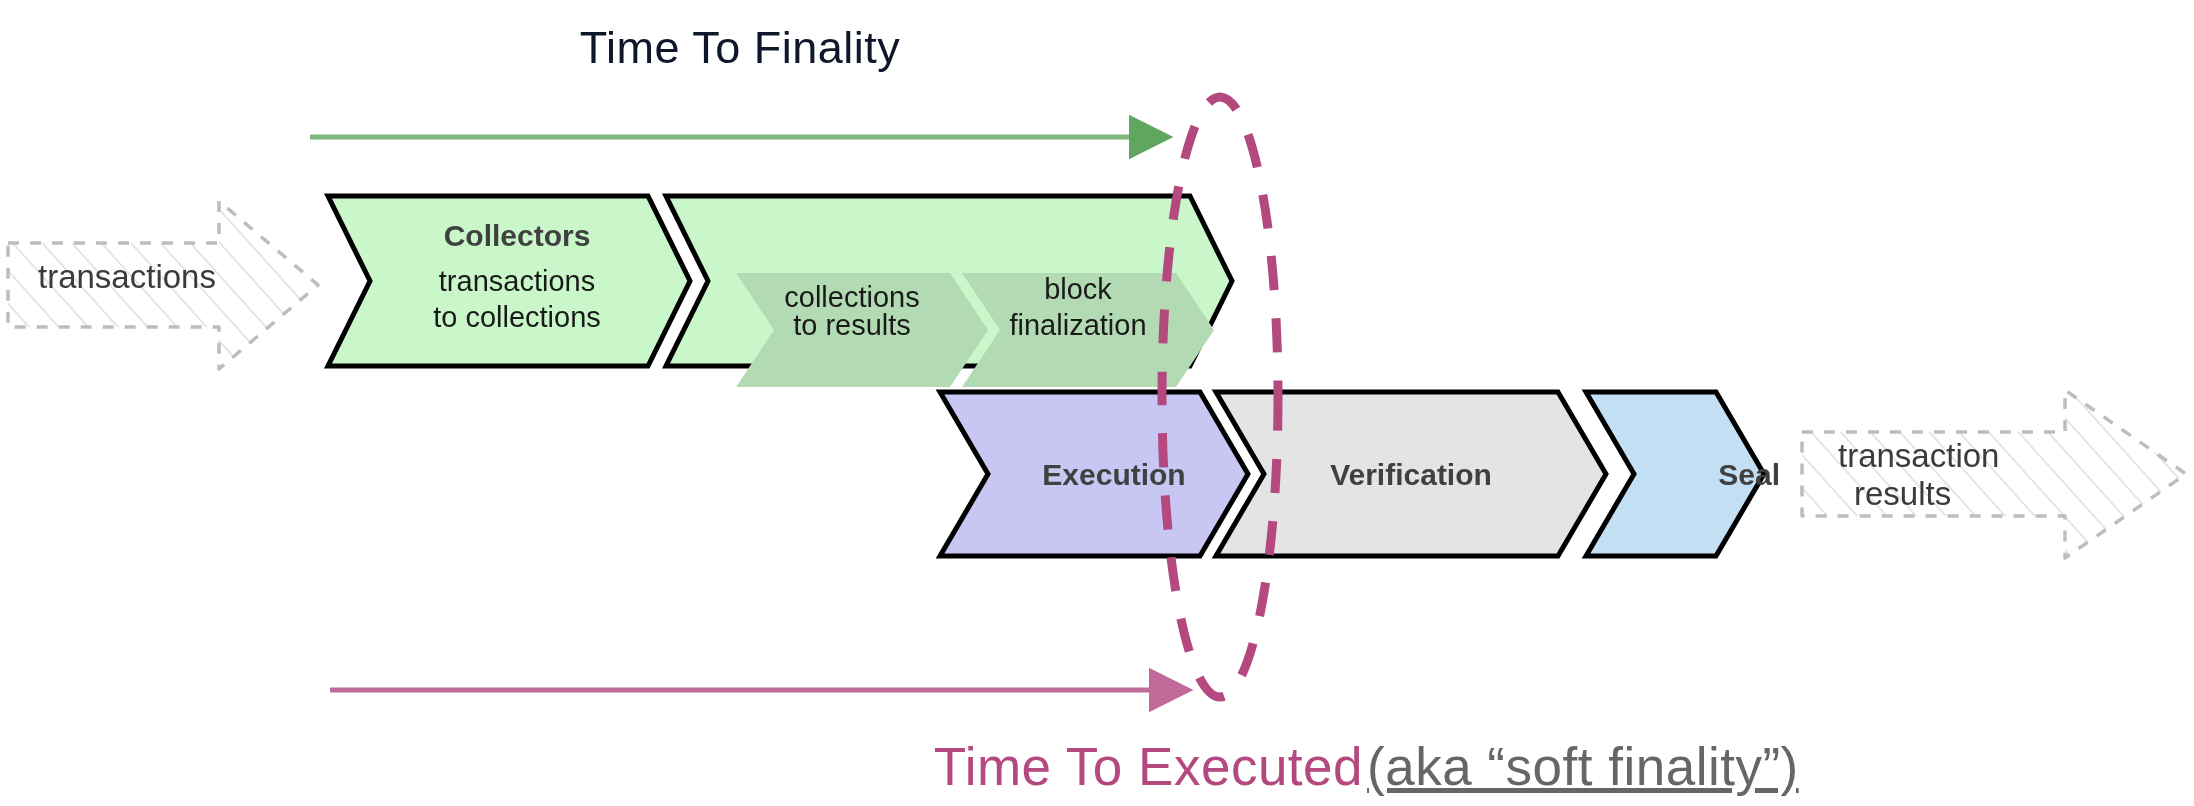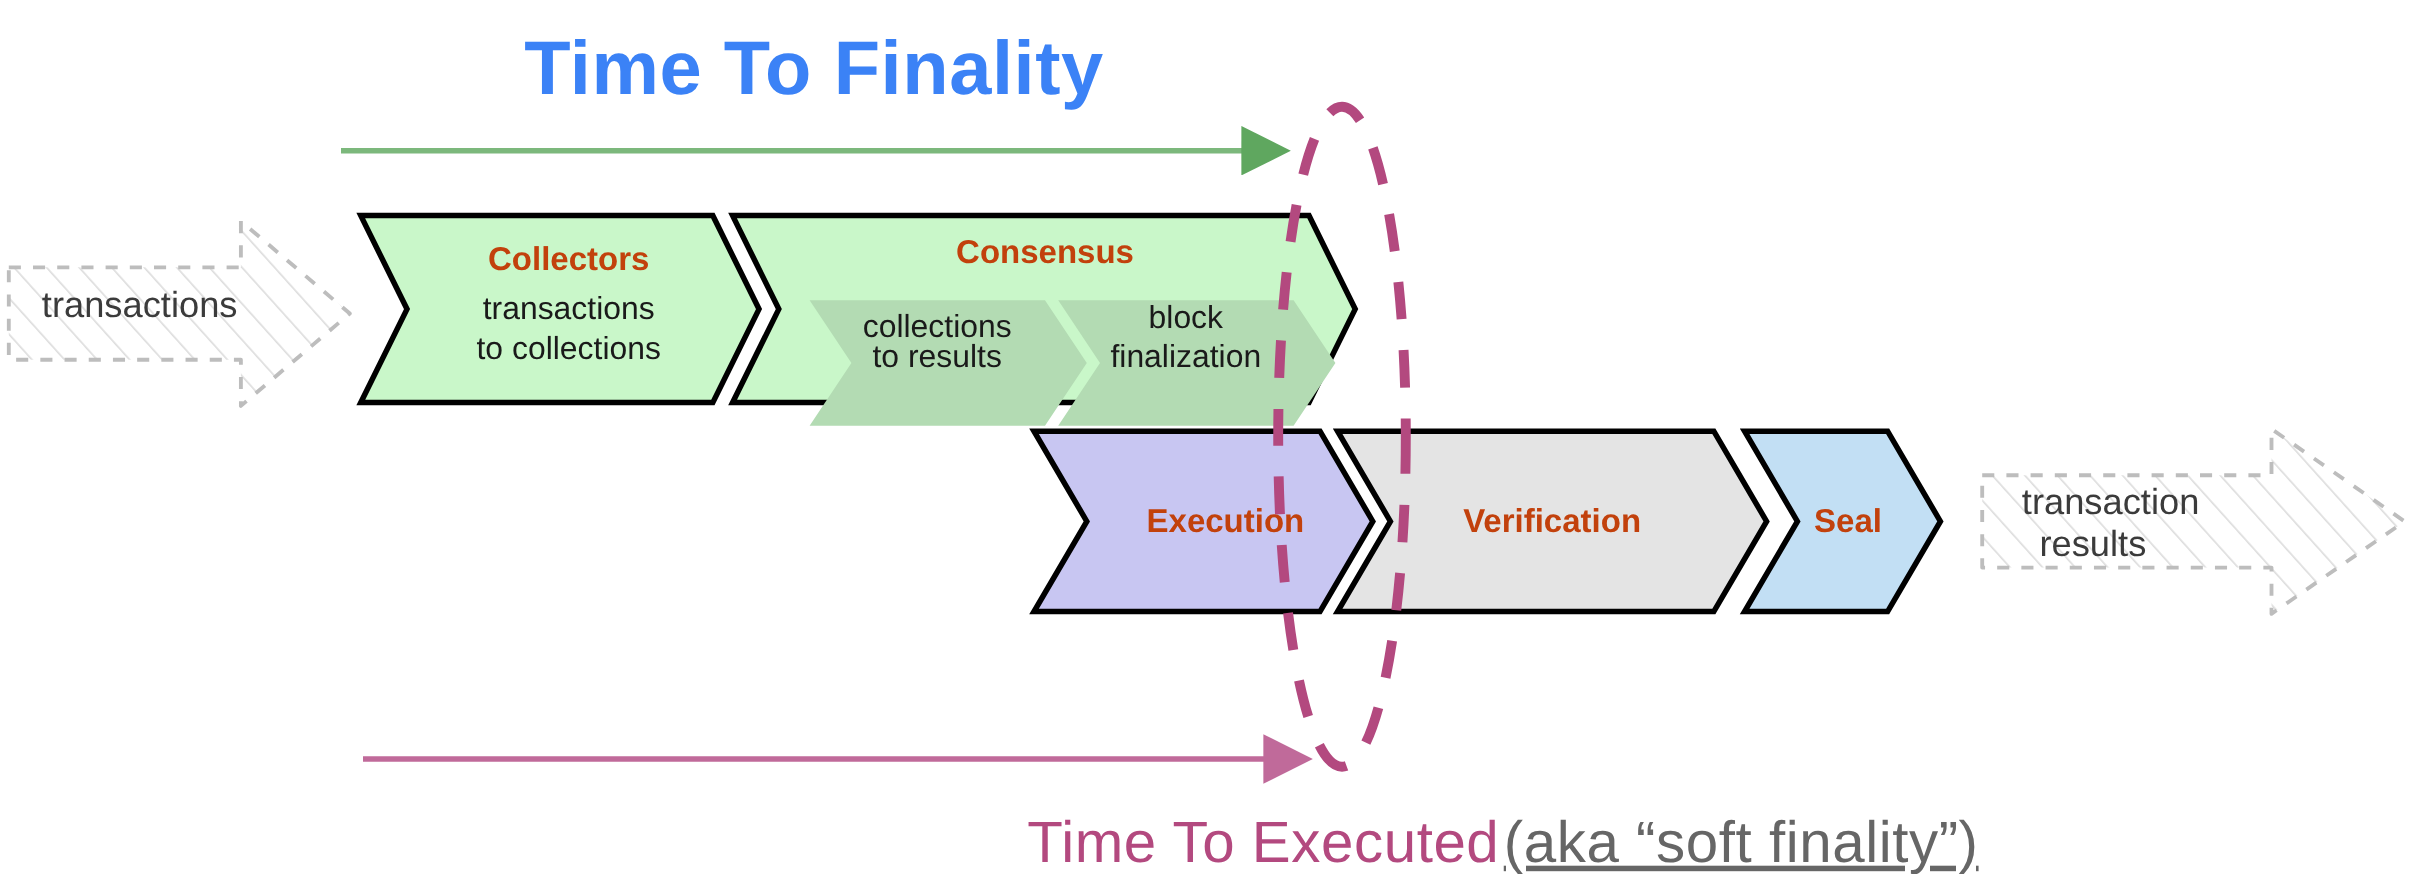--- a/index.html
+++ b/index.html
@@ -25,39 +25,39 @@
     width: 2194px;
     height: 806px;
     overflow: visible;
   }
   .lbl {
     position: absolute;
     white-space: pre;
     pointer-events: none;
   }
   .title-green {
-    color: #3b82f6;
-    font-size: 69px;
-    font-weight: 700;
+    color: #0f172a;
+    font-size: 45px;
+    font-weight: 400;
     letter-spacing: 0.5px;
   }
   .title-magenta {
     color: #b3497f;
     font-size: 53px;
     font-weight: 400;
     letter-spacing: 0.5px;
   }
   .title-gray {
     color: #666666;
     font-size: 53px;
     font-weight: 400;
     letter-spacing: 0.5px;
   }
   .stage-title {
-    color: #c2410c;
+    color: #404040;
     font-size: 30px;
     font-weight: bold;
     text-align: center;
   }
   .stage-sub {
     color: #1a1a1a;
     font-size: 29px;
     font-weight: 400;
     text-align: center;
     line-height: 1.24;
@@ -137,33 +137,32 @@
   </svg>
 
   <div class="lbl title-green ctr" style="left:740px; top:22px;">Time To Finality</div>
 
   <div class="lbl io-text" style="left:38px; top:258px;">transactions</div>
 
   <div class="lbl stage-title ctr" style="left:517px; top:219px; width:300px;">Collectors</div>
   <div class="lbl stage-sub ctr" style="left:517px; top:264px; width:320px;">transactions</div>
   <div class="lbl stage-sub ctr" style="left:517px; top:300px; width:320px;">to collections</div>
 
-  <div class="lbl stage-title ctr" style="left:950px; top:213px; width:340px;">Consensus</div>
 
   <div class="lbl stage-sub ctr" style="left:852px; top:280px; width:260px;">collections</div>
   <div class="lbl stage-sub ctr" style="left:852px; top:308px; width:260px;">to results</div>
 
   <div class="lbl stage-sub ctr" style="left:1078px; top:272px; width:260px;">block</div>
   <div class="lbl stage-sub ctr" style="left:1078px; top:308px; width:260px;">finalization</div>
 
   <div class="lbl stage-title ctr" style="left:1114px; top:458px; width:280px;">Execution</div>
 
   <div class="lbl stage-title ctr" style="left:1411px; top:458px; width:300px;">Verification</div>
 
-  <div class="lbl stage-title ctr" style="left:1680px; top:458px; width:200px;">Seal</div>
+  <div class="lbl stage-title ctr" style="left:1680px; top:458px; width:200px;text-align:right;">Seal</div>
 
   <div class="lbl io-text" style="left:1838px; top:437px;">transaction</div>
   <div class="lbl io-text" style="left:1838px; top:475px;margin-left:16px;">results</div>
 
   <div class="lbl" style="left:916px; top:718px;">
     <span class="title-magenta">Time To Executed</span><span class="title-gray" style="margin-left:4px;text-decoration:underline;">(aka “soft finality”)</span>
   </div>
 
 </div>
 

